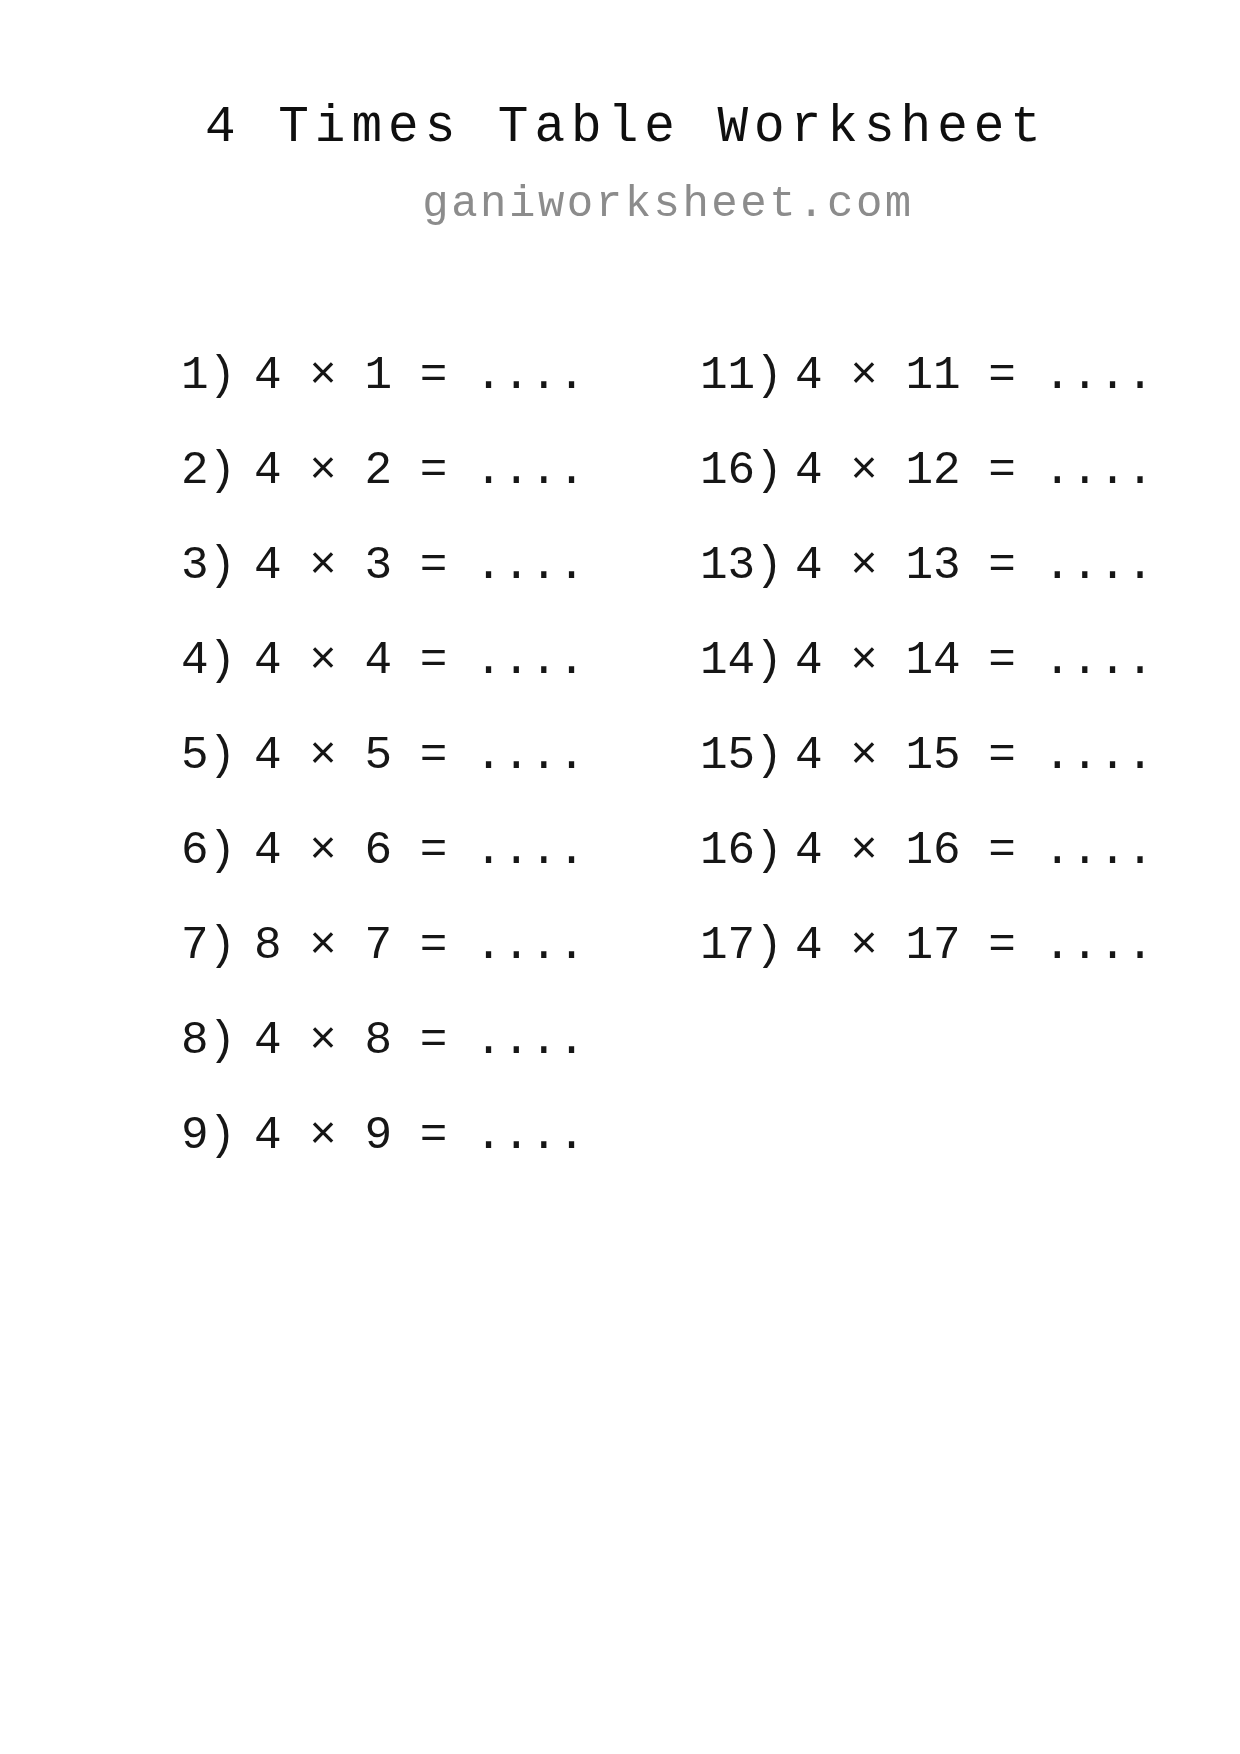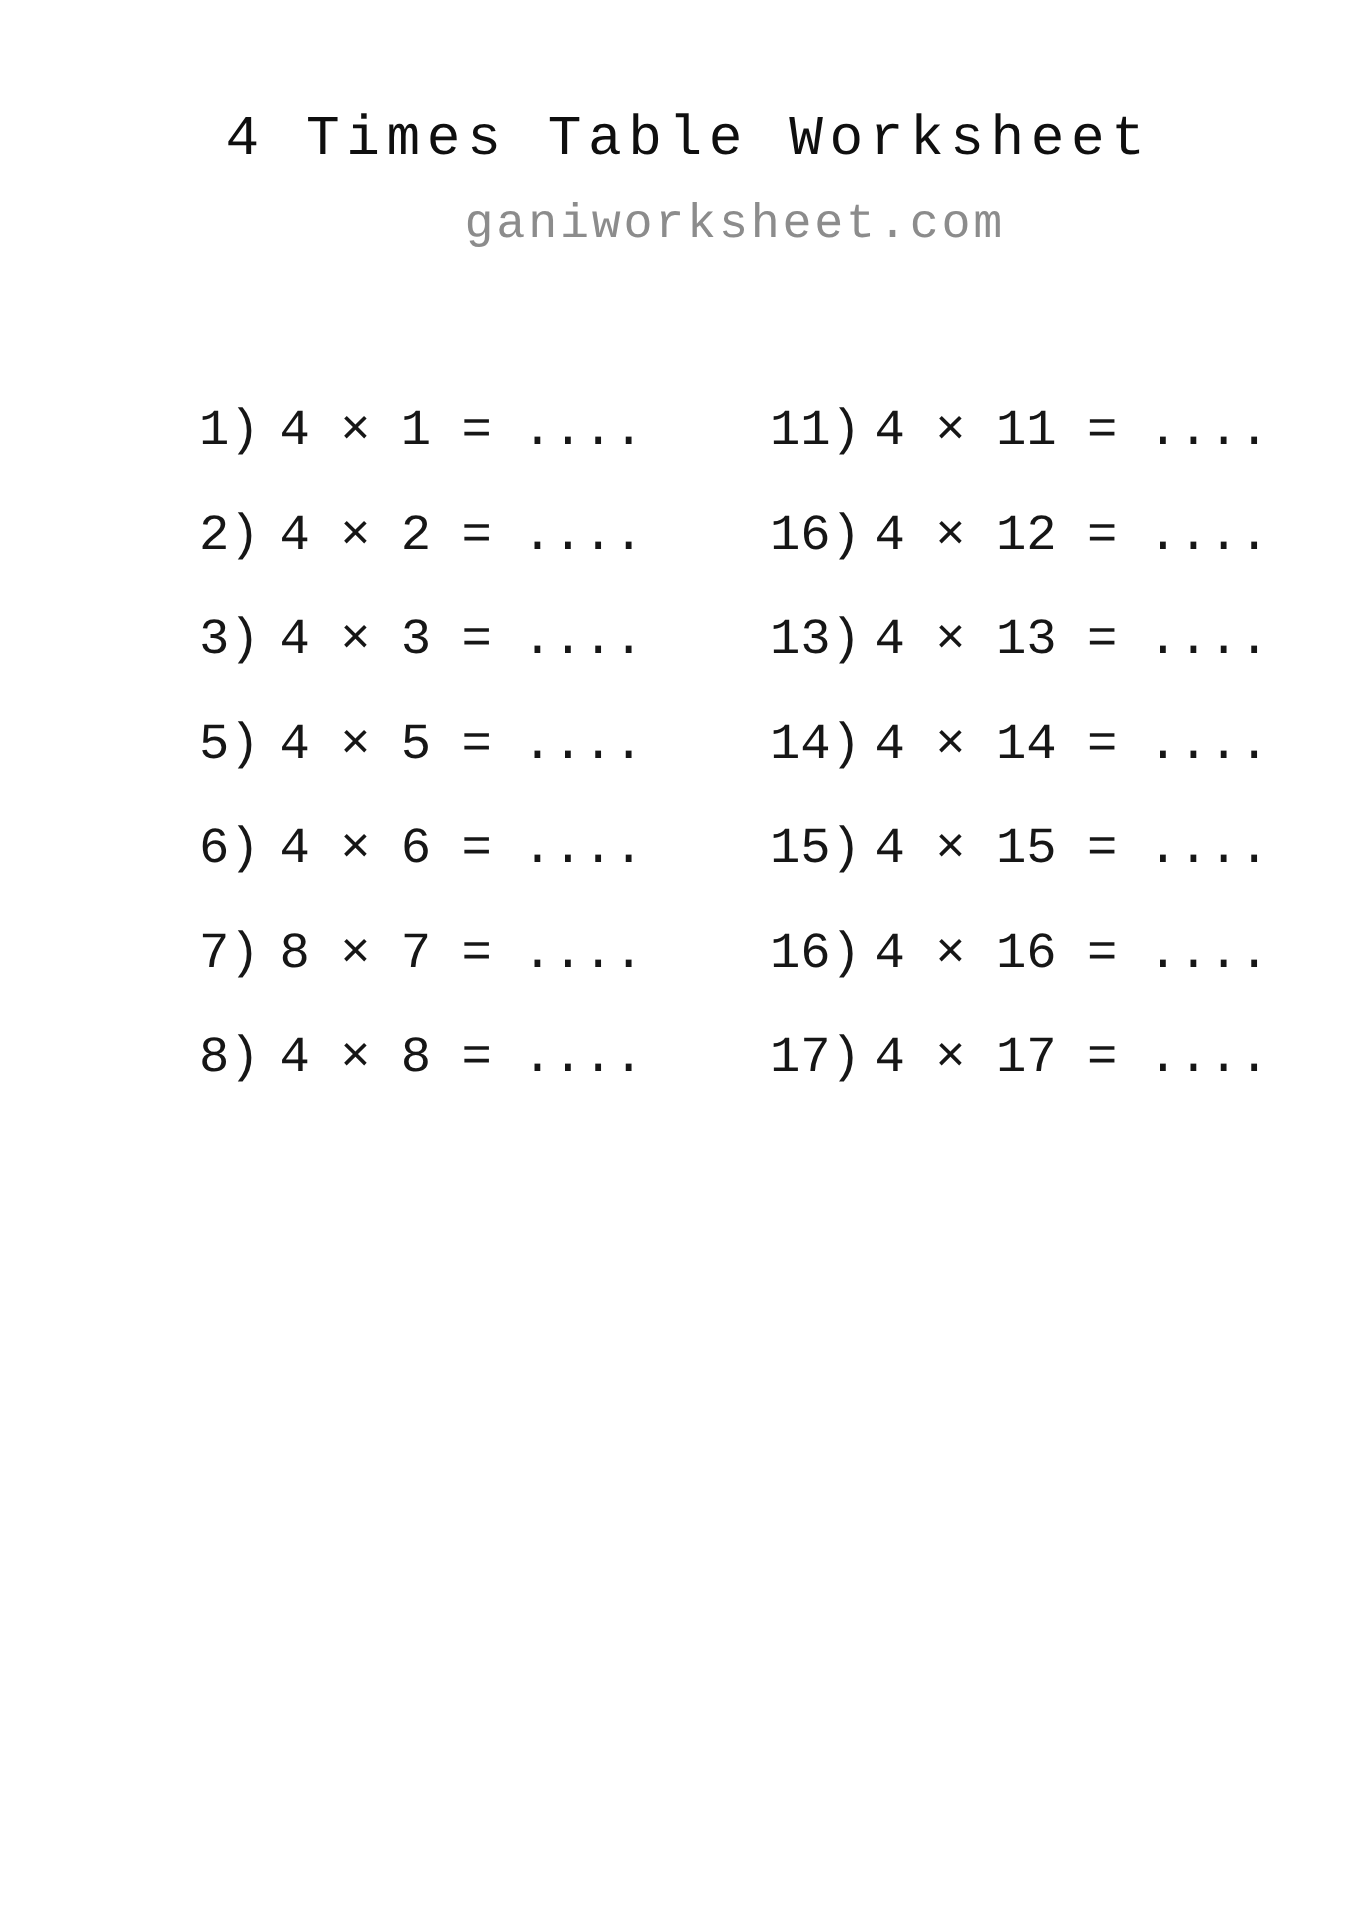--- a/index.html
+++ b/index.html
@@ -42,21 +42,21 @@
     white-space: nowrap;
   }
   .exercises {
     position: absolute;
     top: 329px;
     left: 0;
     width: 100%;
     height: 900px;
     font-size: 46px;
   }
-  .col { position: absolute; top: 16px; }
+  .col { position: absolute; top: 0; }
   .col-left  { left: 181px; }
   .col-right { left: 700px; }
   .row {
     height: 95px;
     line-height: 95px;
     white-space: nowrap;
   }
   .num {
     display: inline-block;
     text-align: right;
@@ -82,30 +82,36 @@
       <div class="row">
         <span class="num">1)</span><span class="expr">4 × 1 = ....</span>
       </div>
       <div class="row">
         <span class="num">2)</span><span class="expr">4 × 2 = ....</span>
       </div>
       <div class="row">
         <span class="num">3)</span><span class="expr">4 × 3 = ....</span>
       </div>
       <div class="row">
+        <span class="num">4)</span><span class="expr">4 × 4 = ....</span>
+      </div>
+      <div class="row">
         <span class="num">5)</span><span class="expr">4 × 5 = ....</span>
       </div>
       <div class="row">
         <span class="num">6)</span><span class="expr">4 × 6 = ....</span>
       </div>
       <div class="row">
         <span class="num">7)</span><span class="expr">8 × 7 = ....</span>
       </div>
       <div class="row">
         <span class="num">8)</span><span class="expr">4 × 8 = ....</span>
+      </div>
+      <div class="row">
+        <span class="num">9)</span><span class="expr">4 × 9 = ....</span>
       </div>
     </div>
 
     <div class="col col-right">
       <div class="row">
         <span class="num">11)</span><span class="expr">4 × 11 = ....</span>
       </div>
       <div class="row">
         <span class="num">16)</span><span class="expr">4 × 12 = ....</span>
       </div>

